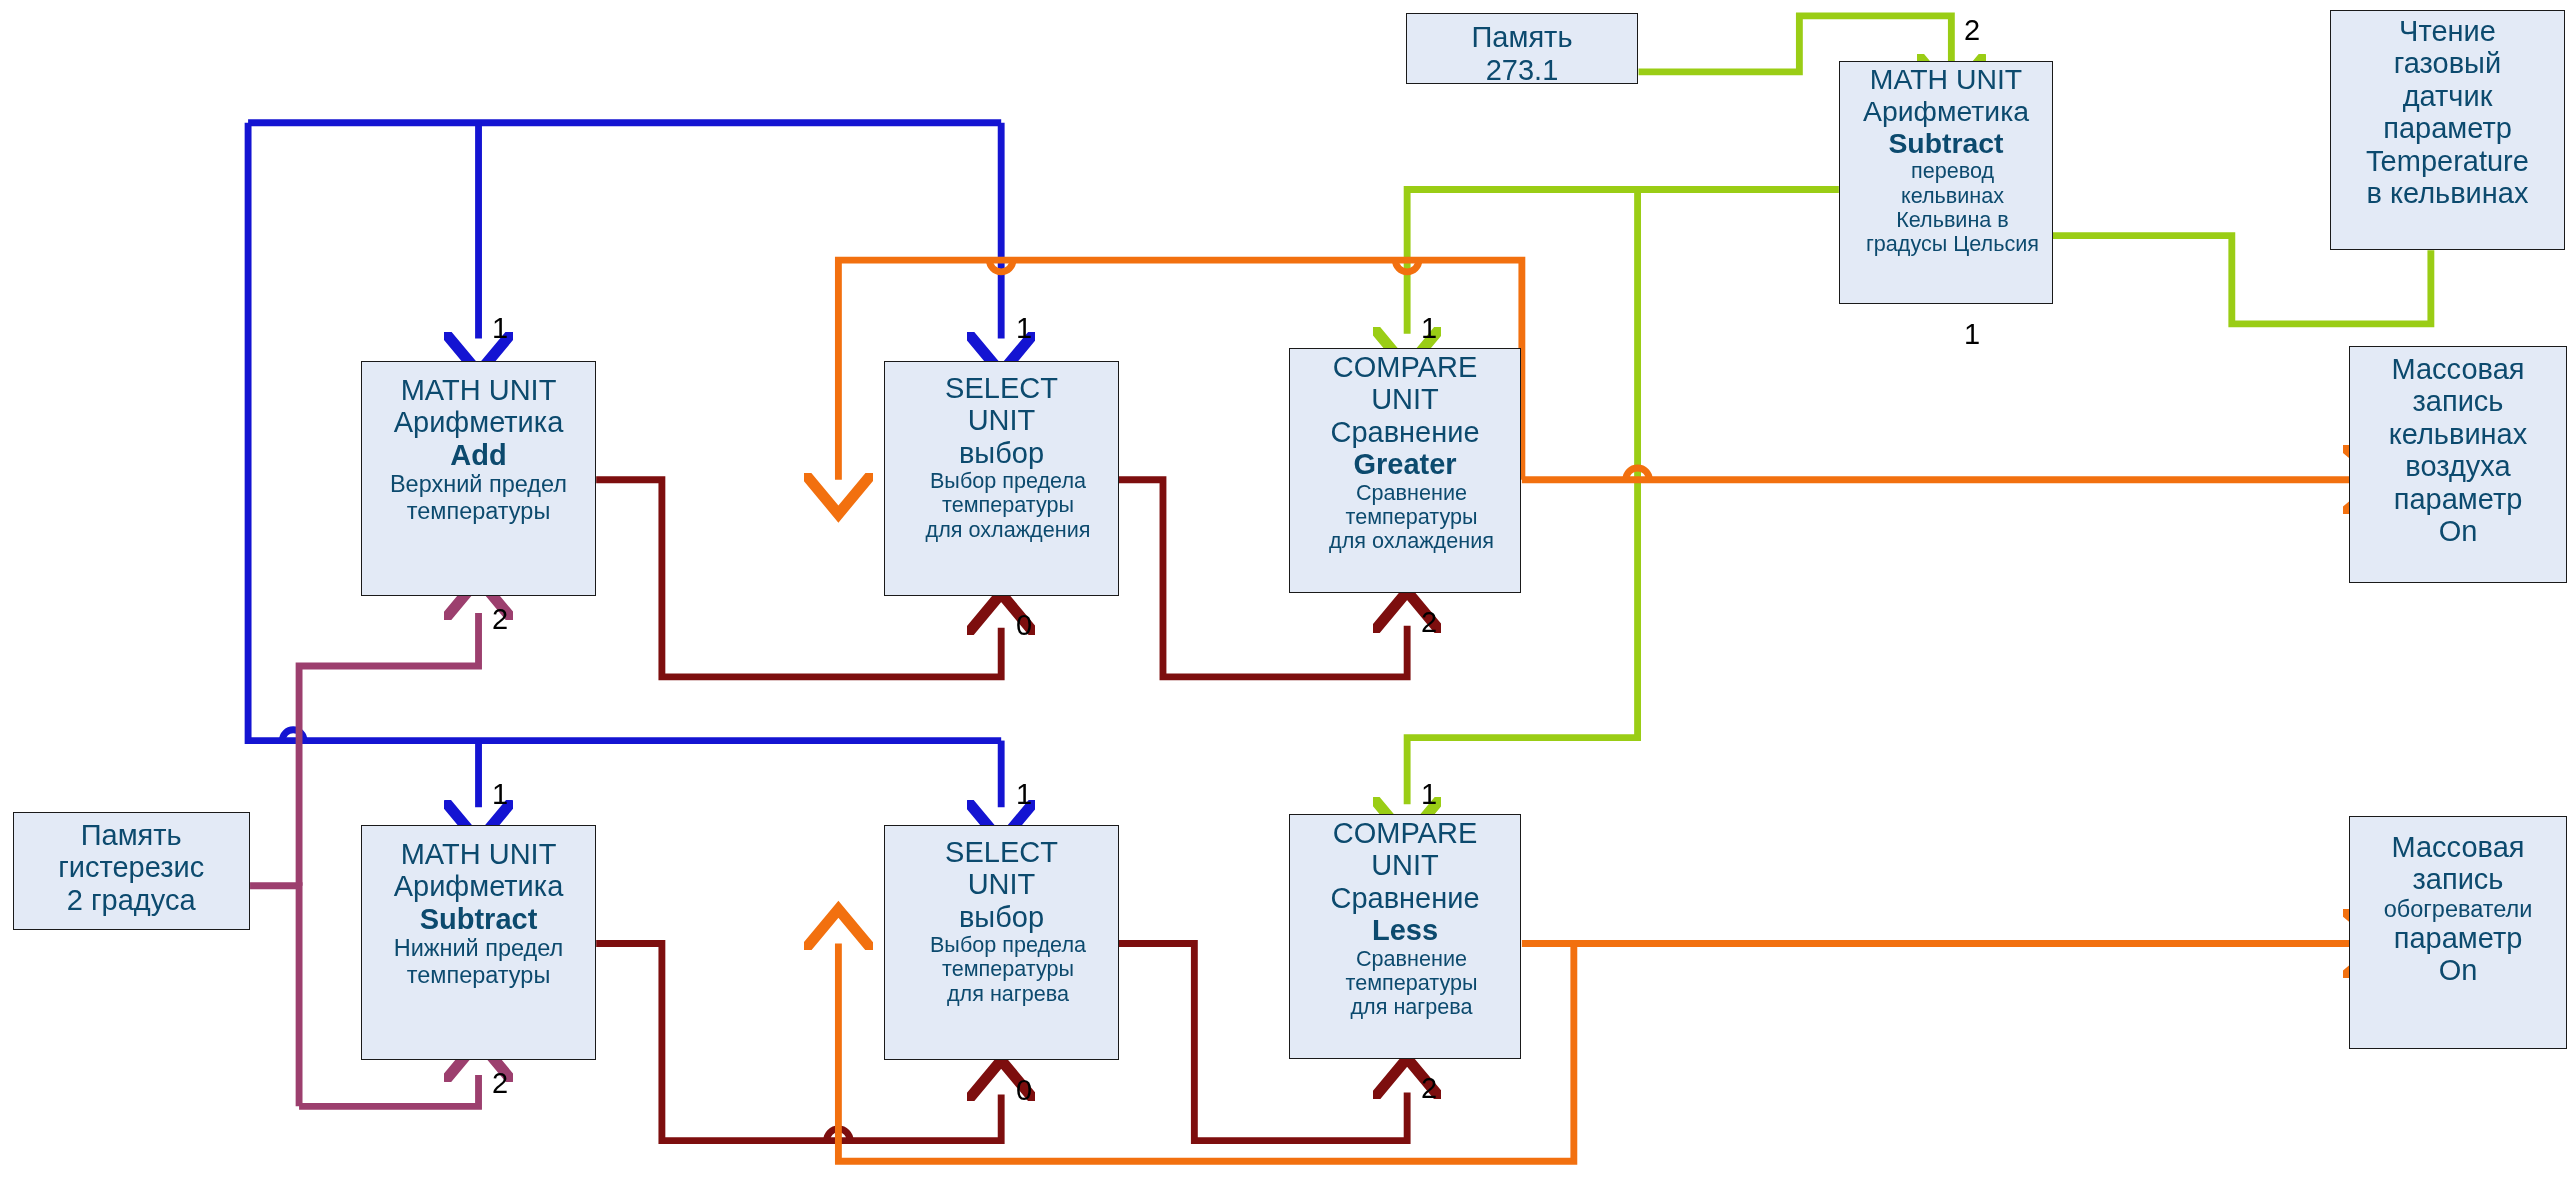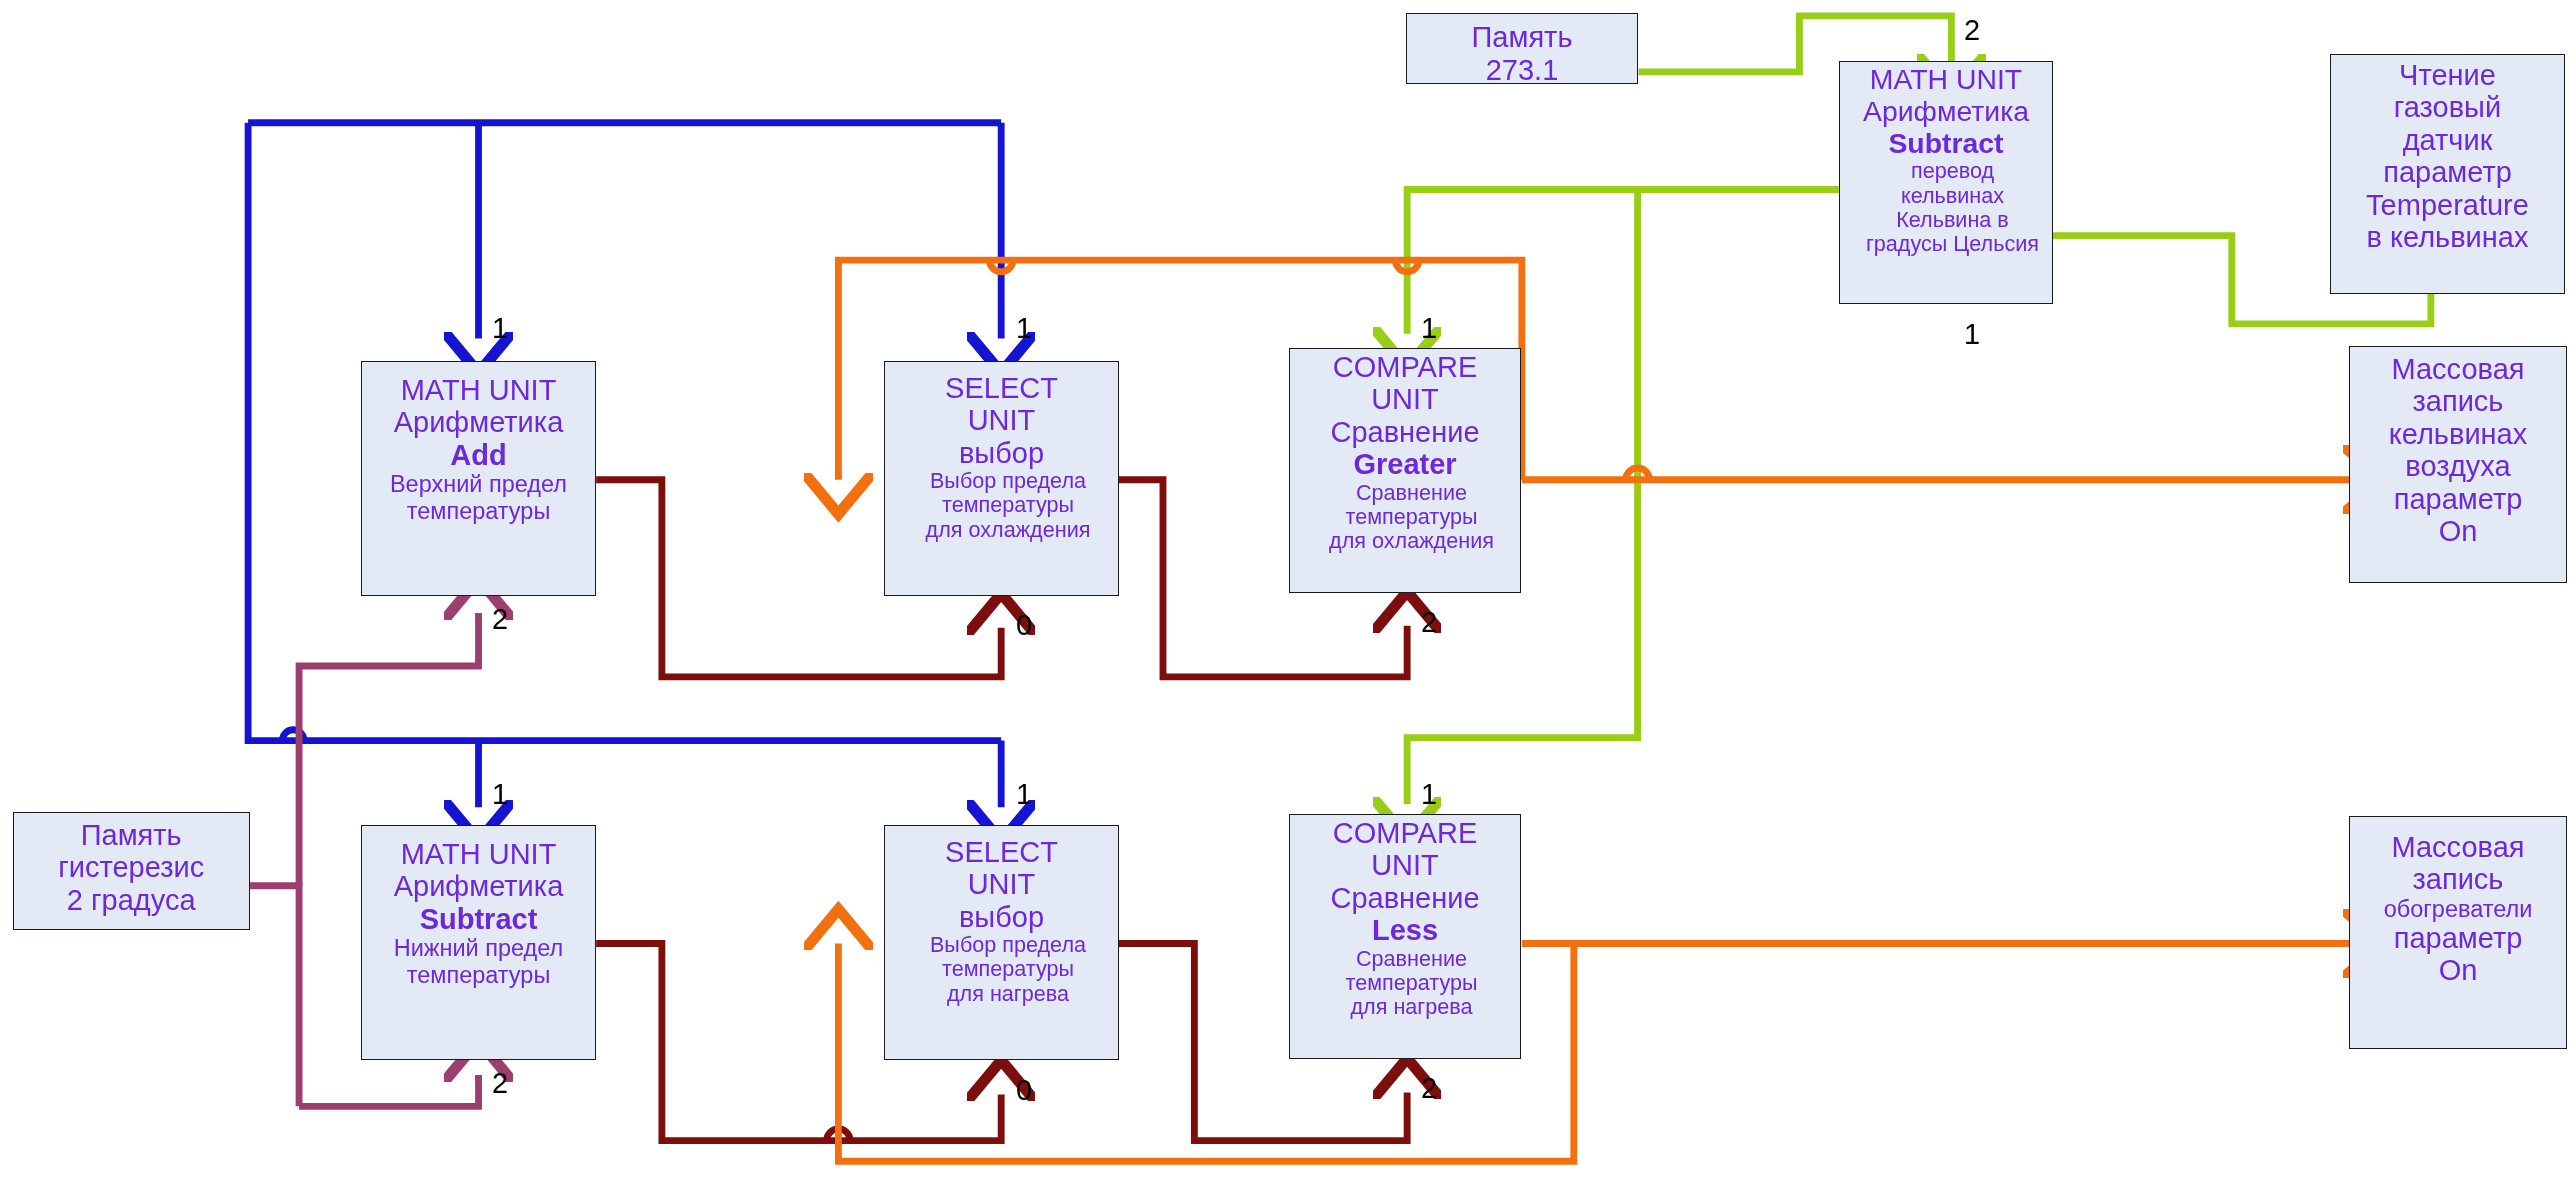--- a/index.html
+++ b/index.html
@@ -9,21 +9,21 @@
   .node{
     position:absolute;
     background:#e3eaf6;
     border:1px solid #1a1a1a;
     box-sizing:border-box;
     display:flex;
     flex-direction:column;
     align-items:center;
     justify-content:flex-start;
     text-align:center;
-    color:#6d28d9;
+    color:#0c4a6e;
     line-height:1.12;
   }
   .node.circle{
     border-radius:50%;
     justify-content:center;
   }
   .ln{display:block;width:100%;}
   .t-xl{font-size:30px;}
   .t-lg{font-size:29px;}
   .t-md{font-size:28.4px;}
@@ -121,21 +121,21 @@
   <div class="node" style="left:1839px;top:61px;width:214px;height:243px;padding-top:2px;">
     <span class="ln t-md">MATH UNIT</span>
     <span class="ln t-md">Арифметика</span>
     <span class="ln t-md b">Subtract</span>
     <span class="ln t-xs">перевод</span>
     <span class="ln t-xs">кельвинах</span>
     <span class="ln t-xs">Кельвина в</span>
     <span class="ln t-xs">градусы Цельсия</span>
   </div>
 
-  <div class="node" style="left:2330px;top:9.8px;width:235px;height:240px;padding-top:3.9px;margin-top:44px;">
+  <div class="node" style="left:2330px;top:9.8px;width:235px;height:240px;padding-top:3.9px;">
     <span class="ln t-lg">Чтение</span>
     <span class="ln t-lg">газовый</span>
     <span class="ln t-lg">датчик</span>
     <span class="ln t-lg">параметр</span>
     <span class="ln t-lg">Temperature</span>
     <span class="ln t-lg">в кельвинах</span>
   </div>
 
   <div class="node" style="left:361px;top:361px;width:235px;height:235px;padding-top:11.8px;">
     <span class="ln t-lg">MATH UNIT</span>

